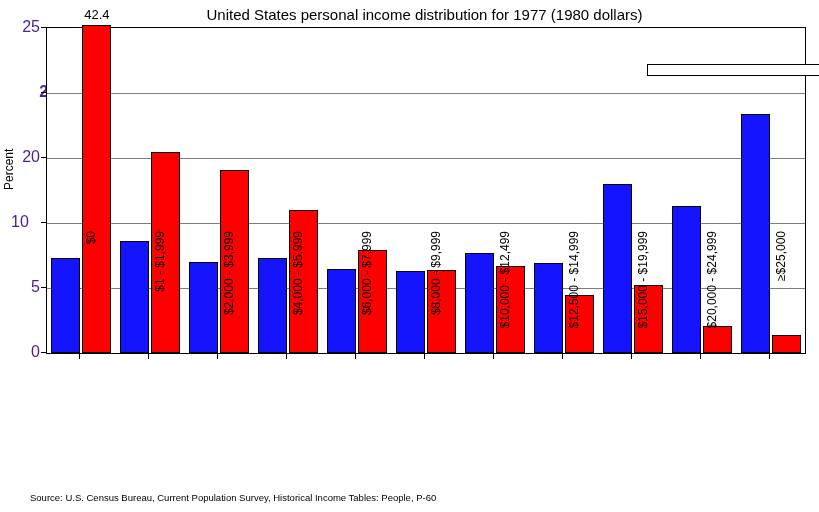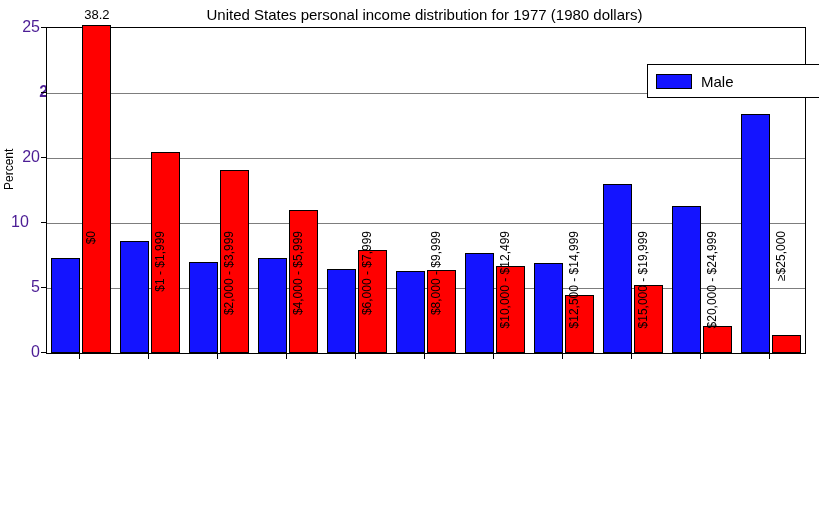--- a/index.html
+++ b/index.html
@@ -190,28 +190,24 @@
         <div class="bar male" title="Male $12,500 - $14,999: 6.9%" style="left: 486.818px; width: 29px; height: 89.7px;"></div>
         <div class="bar female" title="Female $12,500 - $14,999: 4.5%" style="left: 517.818px; width: 29px; height: 58.5px;"></div>
         <div class="bar male" title="Male $15,000 - $19,999: 13%" style="left: 555.727px; width: 29px; height: 169px;"></div>
         <div class="bar female" title="Female $15,000 - $19,999: 5.2%" style="left: 586.727px; width: 29px; height: 67.6px;"></div>
         <div class="bar male" title="Male $20,000 - $24,999: 11.3%" style="left: 624.636px; width: 29px; height: 146.9px;"></div>
         <div class="bar female" title="Female $20,000 - $24,999: 2.1%" style="left: 655.636px; width: 29px; height: 27.3px;"></div>
         <div class="bar male" title="Male ≥$25,000: 18.4%" style="left: 693.545px; width: 29px; height: 239.2px;"></div>
         <div class="bar female" title="Female ≥$25,000: 1.4%" style="left: 724.545px; width: 29px; height: 18.2px;"></div>
       </div>
     <div id="bar-labels">
-        <div class="bar-label" style="left: 27.4545px; top: -20.6px; width: 45px;">38.2</div>
+        <div class="bar-label" style="left: 27.4545px; top: -20.6px; width: 45px;">42.4</div>
       </div>
 
     <div id="legend">
-      <div class="legend-row">
-        <span class="legend-swatch male"></span>
-        <span class="legend-text">Male</span>
-      </div>
     </div>
   </div>
 
   <div id="x-axis">
       <div class="xtick" style="left: 79.4545px;"></div>
       <div class="xlabel" style="left: 84.4545px; top: 361px; width: 130px;">$0</div>
       <div class="xtick" style="left: 148.364px;"></div>
       <div class="xlabel" style="left: 153.364px; top: 361px; width: 130px;">$1 - $1,999</div>
       <div class="xtick" style="left: 217.273px;"></div>
       <div class="xlabel" style="left: 222.273px; top: 361px; width: 130px;">$2,000 - $3,999</div>
@@ -226,14 +222,15 @@
       <div class="xtick" style="left: 561.818px;"></div>
       <div class="xlabel" style="left: 566.818px; top: 361px; width: 130px;">$12,500 - $14,999</div>
       <div class="xtick" style="left: 630.727px;"></div>
       <div class="xlabel" style="left: 635.727px; top: 361px; width: 130px;">$15,000 - $19,999</div>
       <div class="xtick" style="left: 699.636px;"></div>
       <div class="xlabel" style="left: 704.636px; top: 361px; width: 130px;">$20,000 - $24,999</div>
       <div class="xtick" style="left: 768.545px;"></div>
       <div class="xlabel" style="left: 773.545px; top: 361px; width: 130px;">≥$25,000</div>
     </div>
 
+  <div id="source">Source: U.S. Census Bureau, Current Population Survey, Historical Income Tables: People, P-60</div>
 
 </div>
 
 </body></html>

